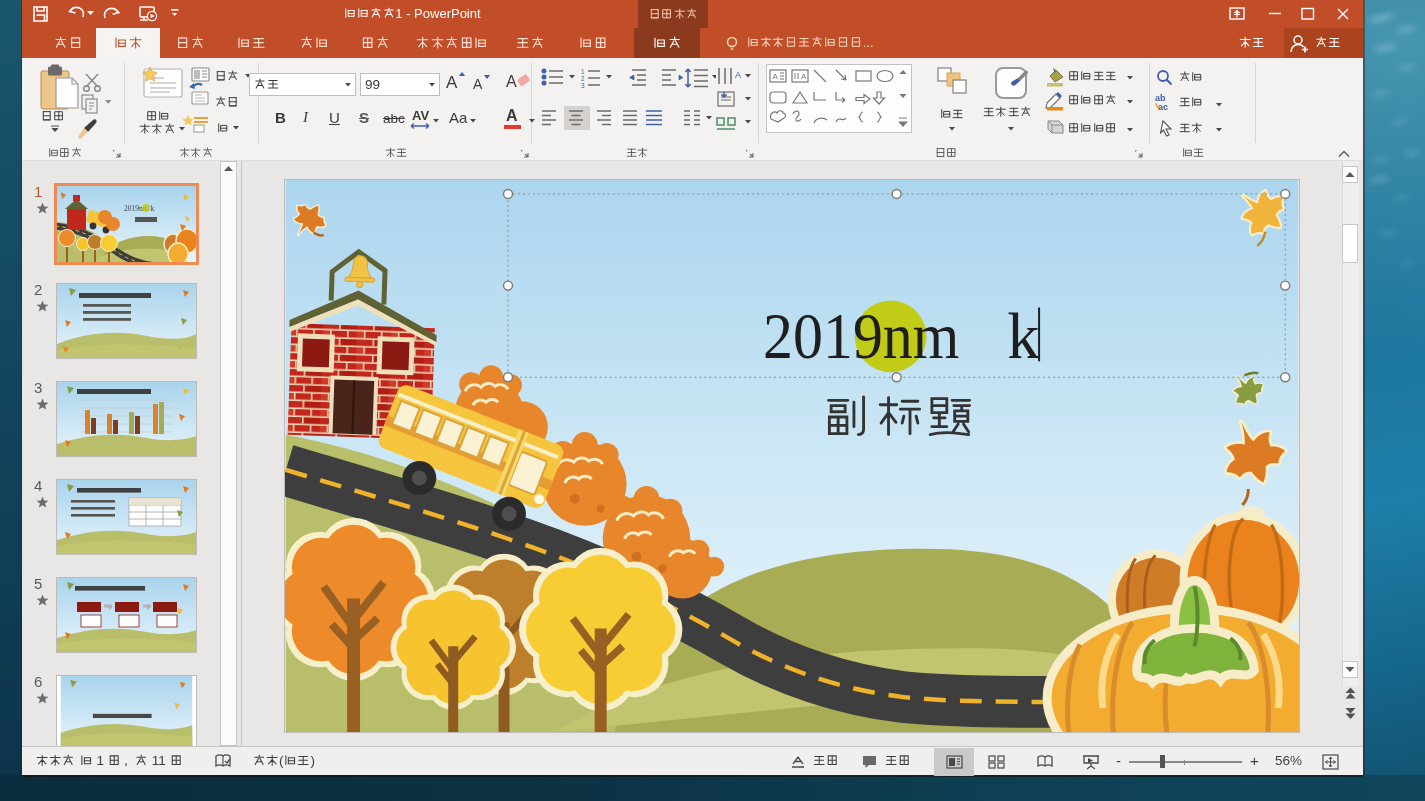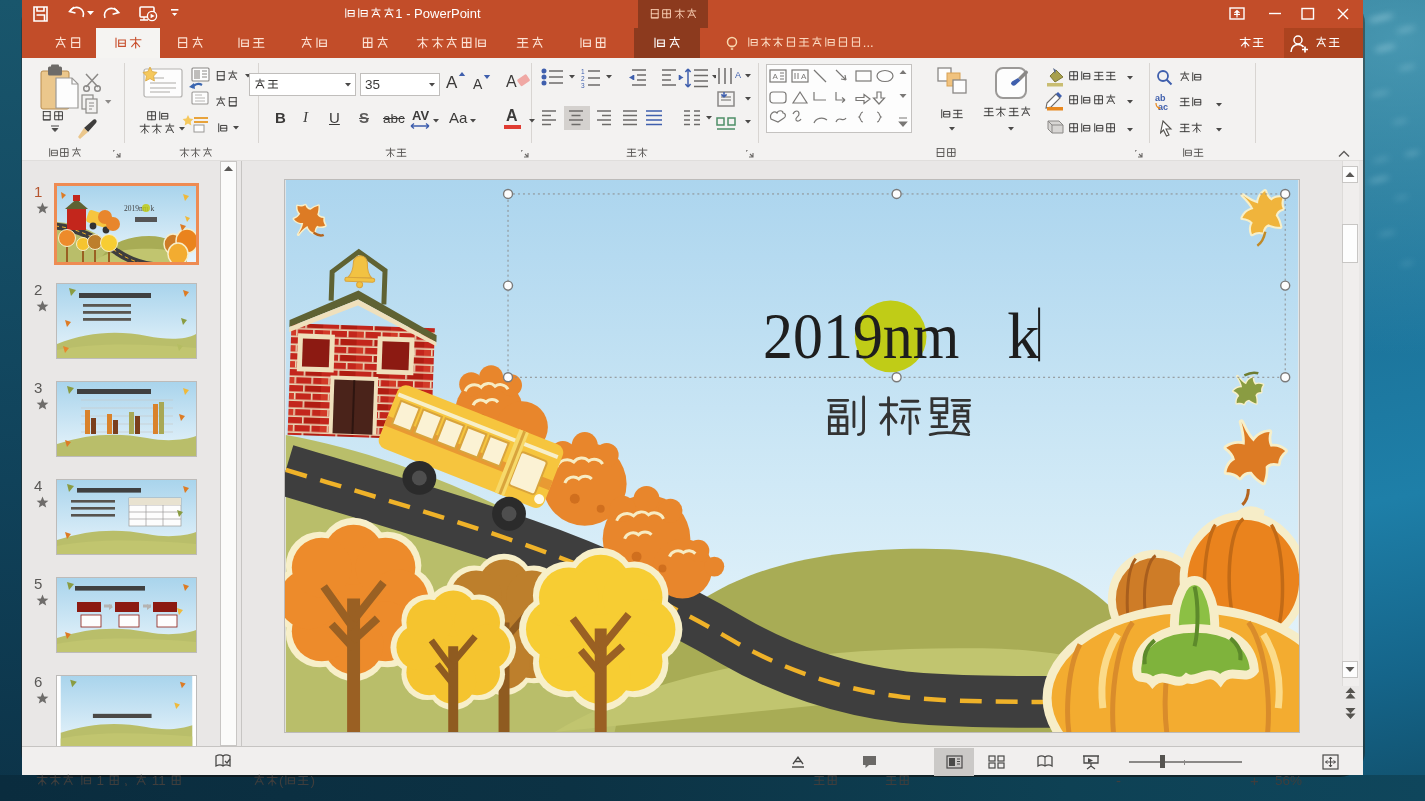--- a/index.html
+++ b/index.html
@@ -11,21 +11,21 @@
   #desk { left:0; top:0; width:1425px; height:801px;
     background: radial-gradient(ellipse 620px 420px at 1400px 40px, rgba(116,198,224,.5), rgba(116,198,224,0) 75%),
       linear-gradient(168deg, #1A627C 0%, #1A6680 30%, #1C749B 55%, #1E7FA8 72%, #15658A 88%, #11506C 100%); }
   #desk .dk-b { left:0; top:775px; width:1425px; height:26px;
     background: linear-gradient(90deg, #0A2C3E 0%, #0C3244 40%, #0E4154 75%, #0F465C 100%); }
   #desk .dk-l { left:0; top:0; width:30px; height:801px;
     background: linear-gradient(180deg, #19566C 0%, #144C64 30%, #10425A 60%, #0C3348 100%); }
   .streak { background:#BFE8F2; border-radius:50%; filter:blur(3px); opacity:.55; }
   
   #win { left:22px; top:0; width:1341px; height:775px; background:#F3F2F1;
-    box-shadow: 2px 0 0 rgba(45,28,16,.45), -1px 0 0 rgba(45,28,16,.35), 0 2px 0 rgba(20,12,8,.55); border-radius: 23px; }
+    box-shadow: 2px 0 0 rgba(45,28,16,.45), -1px 0 0 rgba(45,28,16,.35), 0 2px 0 rgba(20,12,8,.55); }
   
   #tbar { left:0; top:0; width:1341px; height:28px; background:#C24D29; }
   #ttext { left:300px; top:6px; width:180px; text-align:center; color:#fff; font-size:13px; }
   #ctxhead { left:616px; top:0; width:70px; height:28px; background:#8C3A1E; color:#F8CDB2; font-size:12.5px;
     text-align:center; line-height:29px; }
   
   #tabs { left:0; top:28px; width:1341px; height:30px; background:#C24D29; }
   .tab { position:absolute; top:0; height:30px; color:#FDE3D5; font-size:14.5px; text-align:center; line-height:31px; }
   #tab-home { background:#F5F4F2; color:#C8502E; }
   #tab-fmt { background:#8C3A1E; color:#fff; }
@@ -40,21 +40,21 @@
   #panel { left:0; top:0; width:219px; height:585px; background:#E9E7E6; }
   #paneldiv { left:219px; top:0; width:1px; height:585px; background:#C7C5C3; }
   #pscroll { left:198px; top:0; width:17px; height:585px; background:#FBFBFA; border:1px solid #C8C6C4; }
   .thumbnum { position:absolute; font-size:14px; color:#5A5856; }
   .thumbstar { position:absolute; color:#6E6C6A; font-size:12px; }
   .thumb { position:absolute; width:141px; height:76px; border:1px solid #BDBBB9; background:#fff; overflow:hidden; }
   #thumb1sel { position:absolute; border:3px solid #EE8B52; background:#fff; }
   
   #sbar { left:0; top:746px; width:1341px; height:29px; background:#F1EFEE; border-top:1px solid #C6C4C2;
     color:#3F3E3D; font-size:13.5px; }
-  .sb { position:absolute; top:0; height:28px; line-height:28px;margin-top:20px; }
+  .sb { position:absolute; top:0; height:28px; line-height:28px; }
 </style>
 </head>
 <body>
 <div id="page">
   <div id="desk" class="abs">
     <div class="abs streak" style="left:1368px;top:16px;width:26px;height:4px;transform:rotate(-13deg)"></div>
     <div class="abs streak" style="left:1396px;top:28px;width:20px;height:3px;transform:rotate(-13deg)"></div>
     <div class="abs streak" style="left:1374px;top:46px;width:22px;height:4px;transform:rotate(-13deg);opacity:.5"></div>
     <div class="abs streak" style="left:1398px;top:66px;width:18px;height:3px;transform:rotate(-13deg);opacity:.45"></div>
     <div class="abs streak" style="left:1370px;top:92px;width:20px;height:3px;transform:rotate(-13deg);opacity:.4"></div>
@@ -329,21 +329,21 @@
       <div class="abs" style="left:227px;top:15px;width:107px;height:23px;background:#fff;border:1px solid #C0BEBC"></div>
       <div class="rbt cjk" style="left:231px;top:19px;font-size:13px"><svg style="width:.92em;height:.92em;vertical-align:-0.1em;margin:0 .04em" viewBox="0 0 100 100">
             <path d="M15,26 H85 M50,8 V26 M44,36 L18,84 M56,36 L82,84 M34,62 H66" fill="none" stroke="currentColor" stroke-width="8.5" stroke-linecap="round"></path>
           </svg><svg style="width:.92em;height:.92em;vertical-align:-0.1em;margin:0 .04em" viewBox="0 0 100 100">
             <path d="M15,20 H85 M15,50 H85 M10,84 H90 M50,20 V84" fill="none" stroke="currentColor" stroke-width="8.5" stroke-linecap="round"></path>
           </svg></div>
       <svg class="abs" style="left:322px;top:24px" width="8" height="6">
           <path d="M1,1 l3,3.4 3,-3.4 z" fill="#4A4948"></path>
         </svg>
       <div class="abs" style="left:338px;top:15px;width:80px;height:23px;background:#fff;border:1px solid #C0BEBC"></div>
-      <div class="rbt" style="left:343px;top:19px;font-size:13.5px">35</div>
+      <div class="rbt" style="left:343px;top:19px;font-size:13.5px">99</div>
       <svg class="abs" style="left:406px;top:24px" width="8" height="6">
           <path d="M1,1 l3,3.4 3,-3.4 z" fill="#4A4948"></path>
         </svg>
       <div class="rbt" style="left:424px;top:15px;font-size:17px;color:#3B3A39">A</div>
       <svg class="abs" style="left:436px;top:14px" width="8" height="6">
           <path d="M4,0 l3.2,4 h-6.4 z" fill="#3F5FAD"></path>
         </svg>
       <div class="rbt" style="left:451px;top:18px;font-size:14px;color:#3B3A39">A</div>
       <svg class="abs" style="left:461px;top:17px" width="8" height="6">
           <path d="M.8,0 h6.4 l-3.2,4 z" fill="#3F5FAD"></path>

